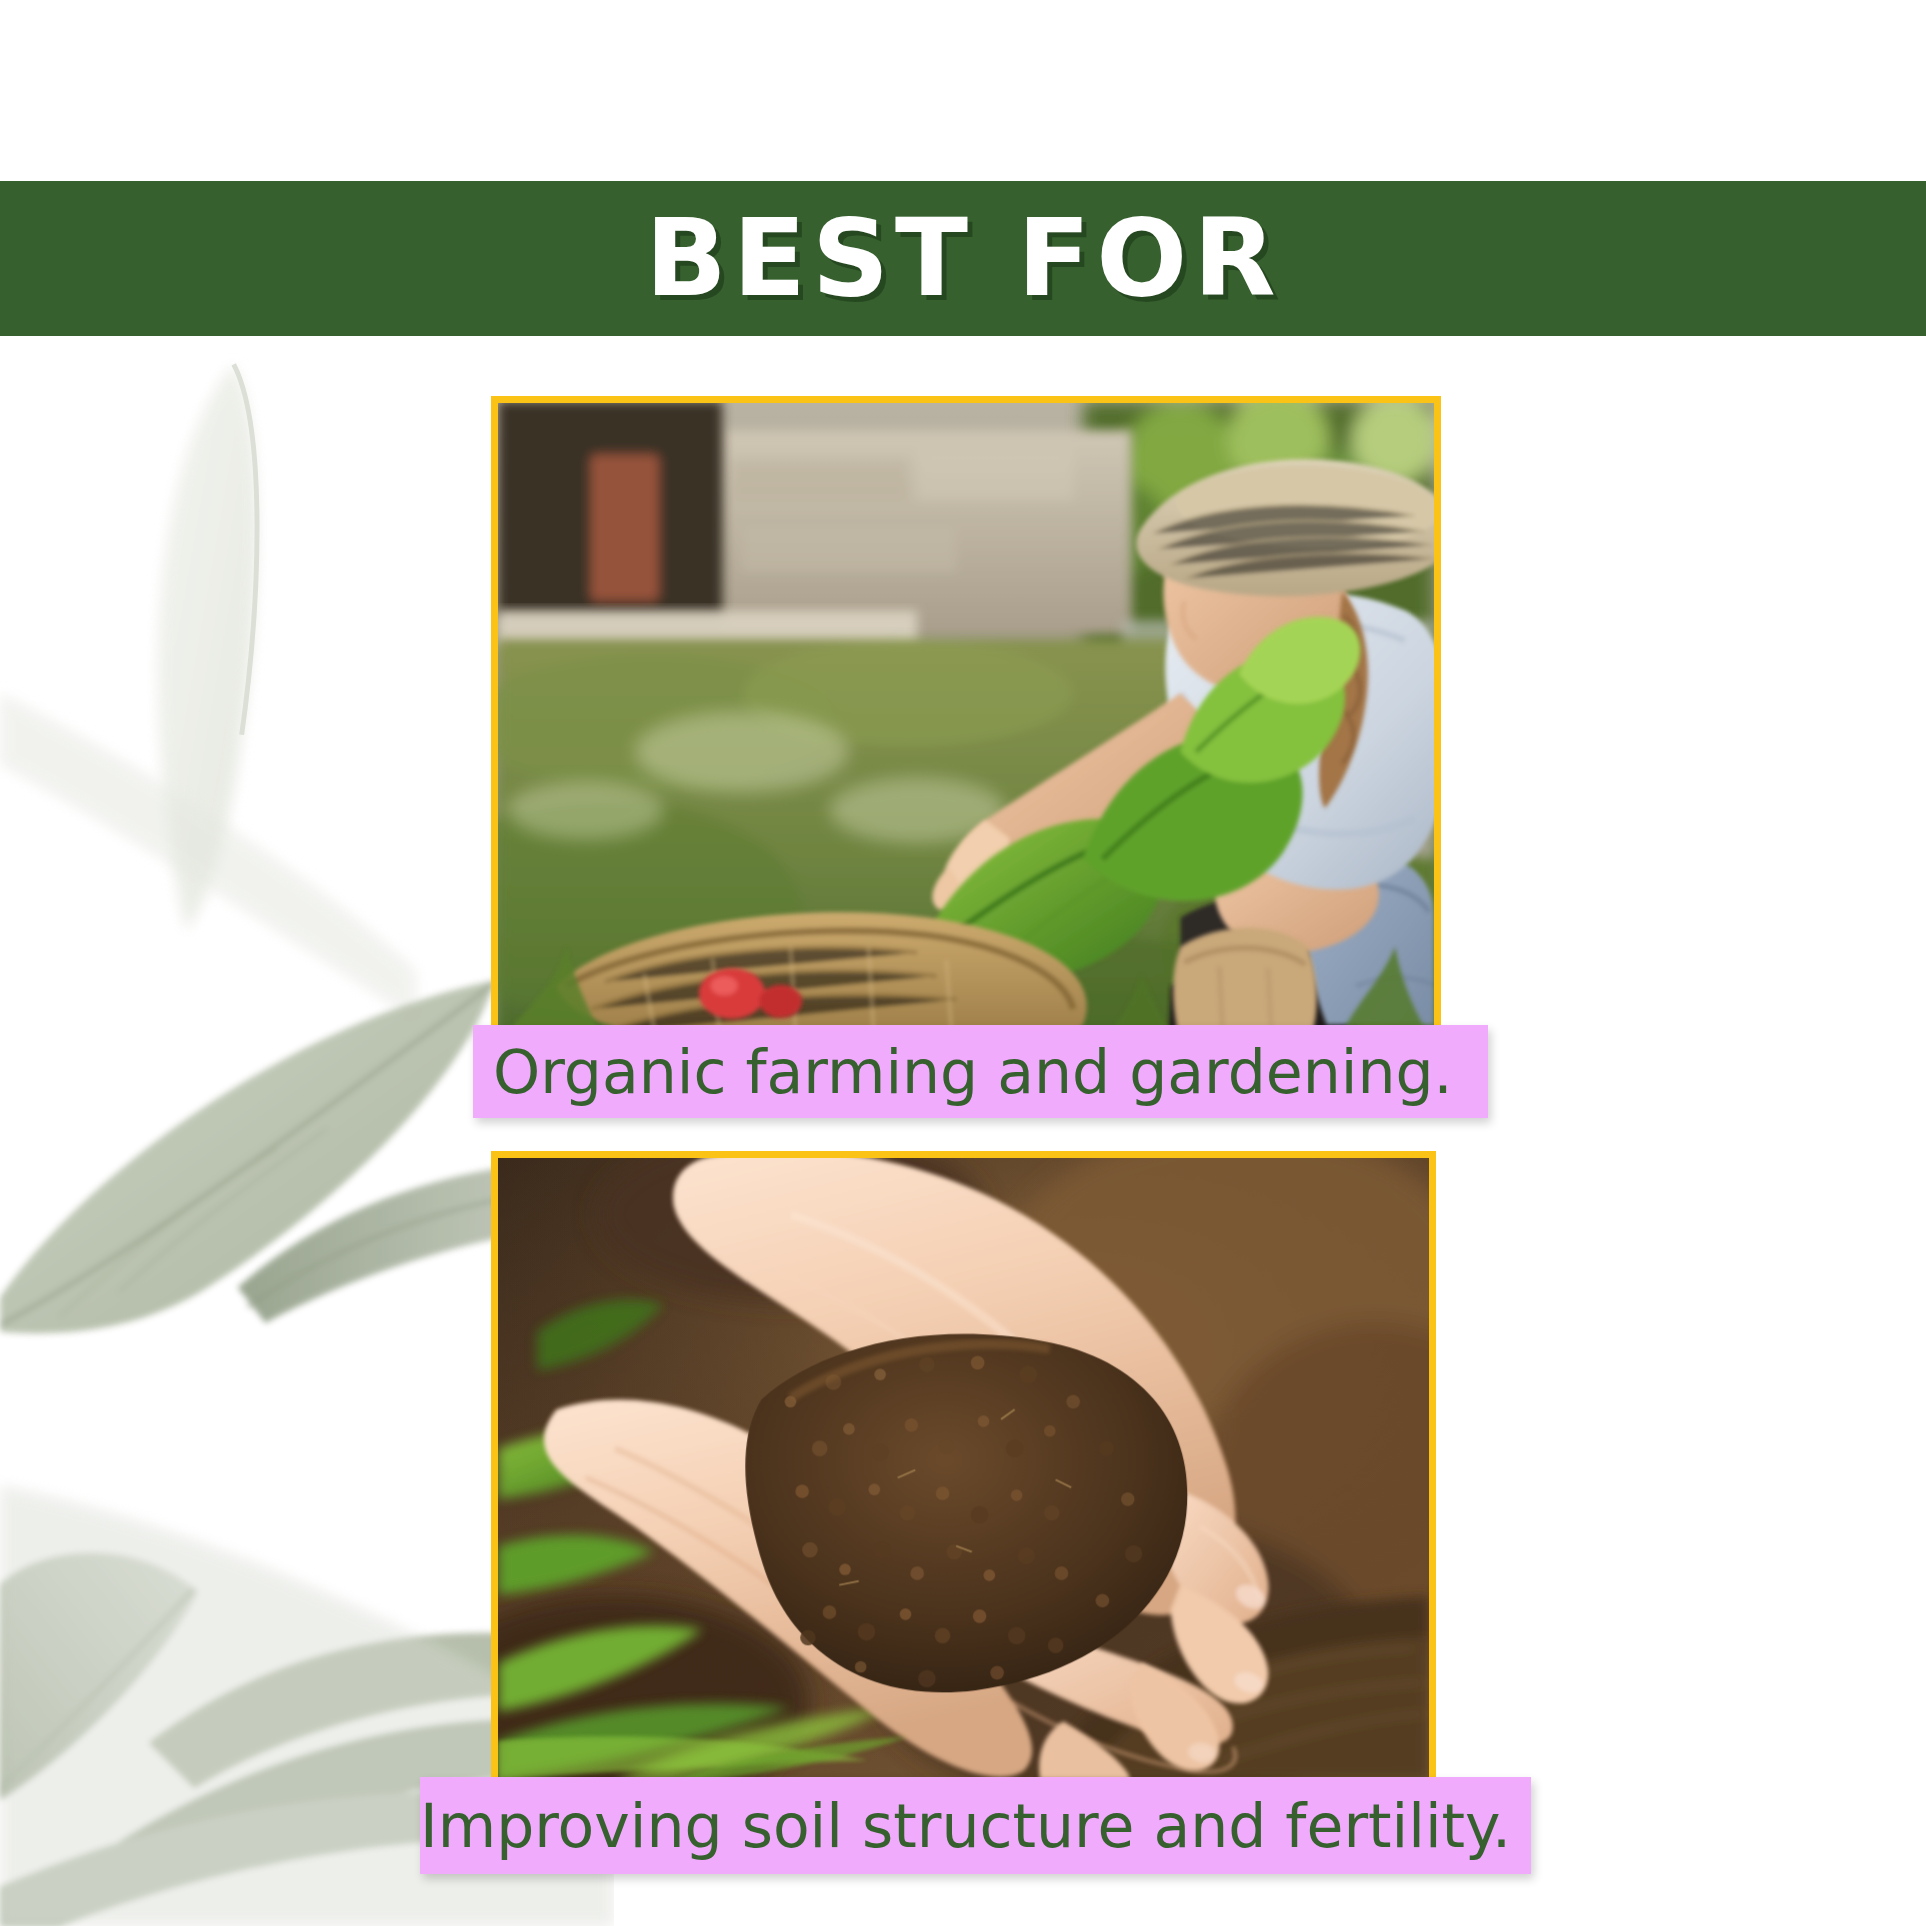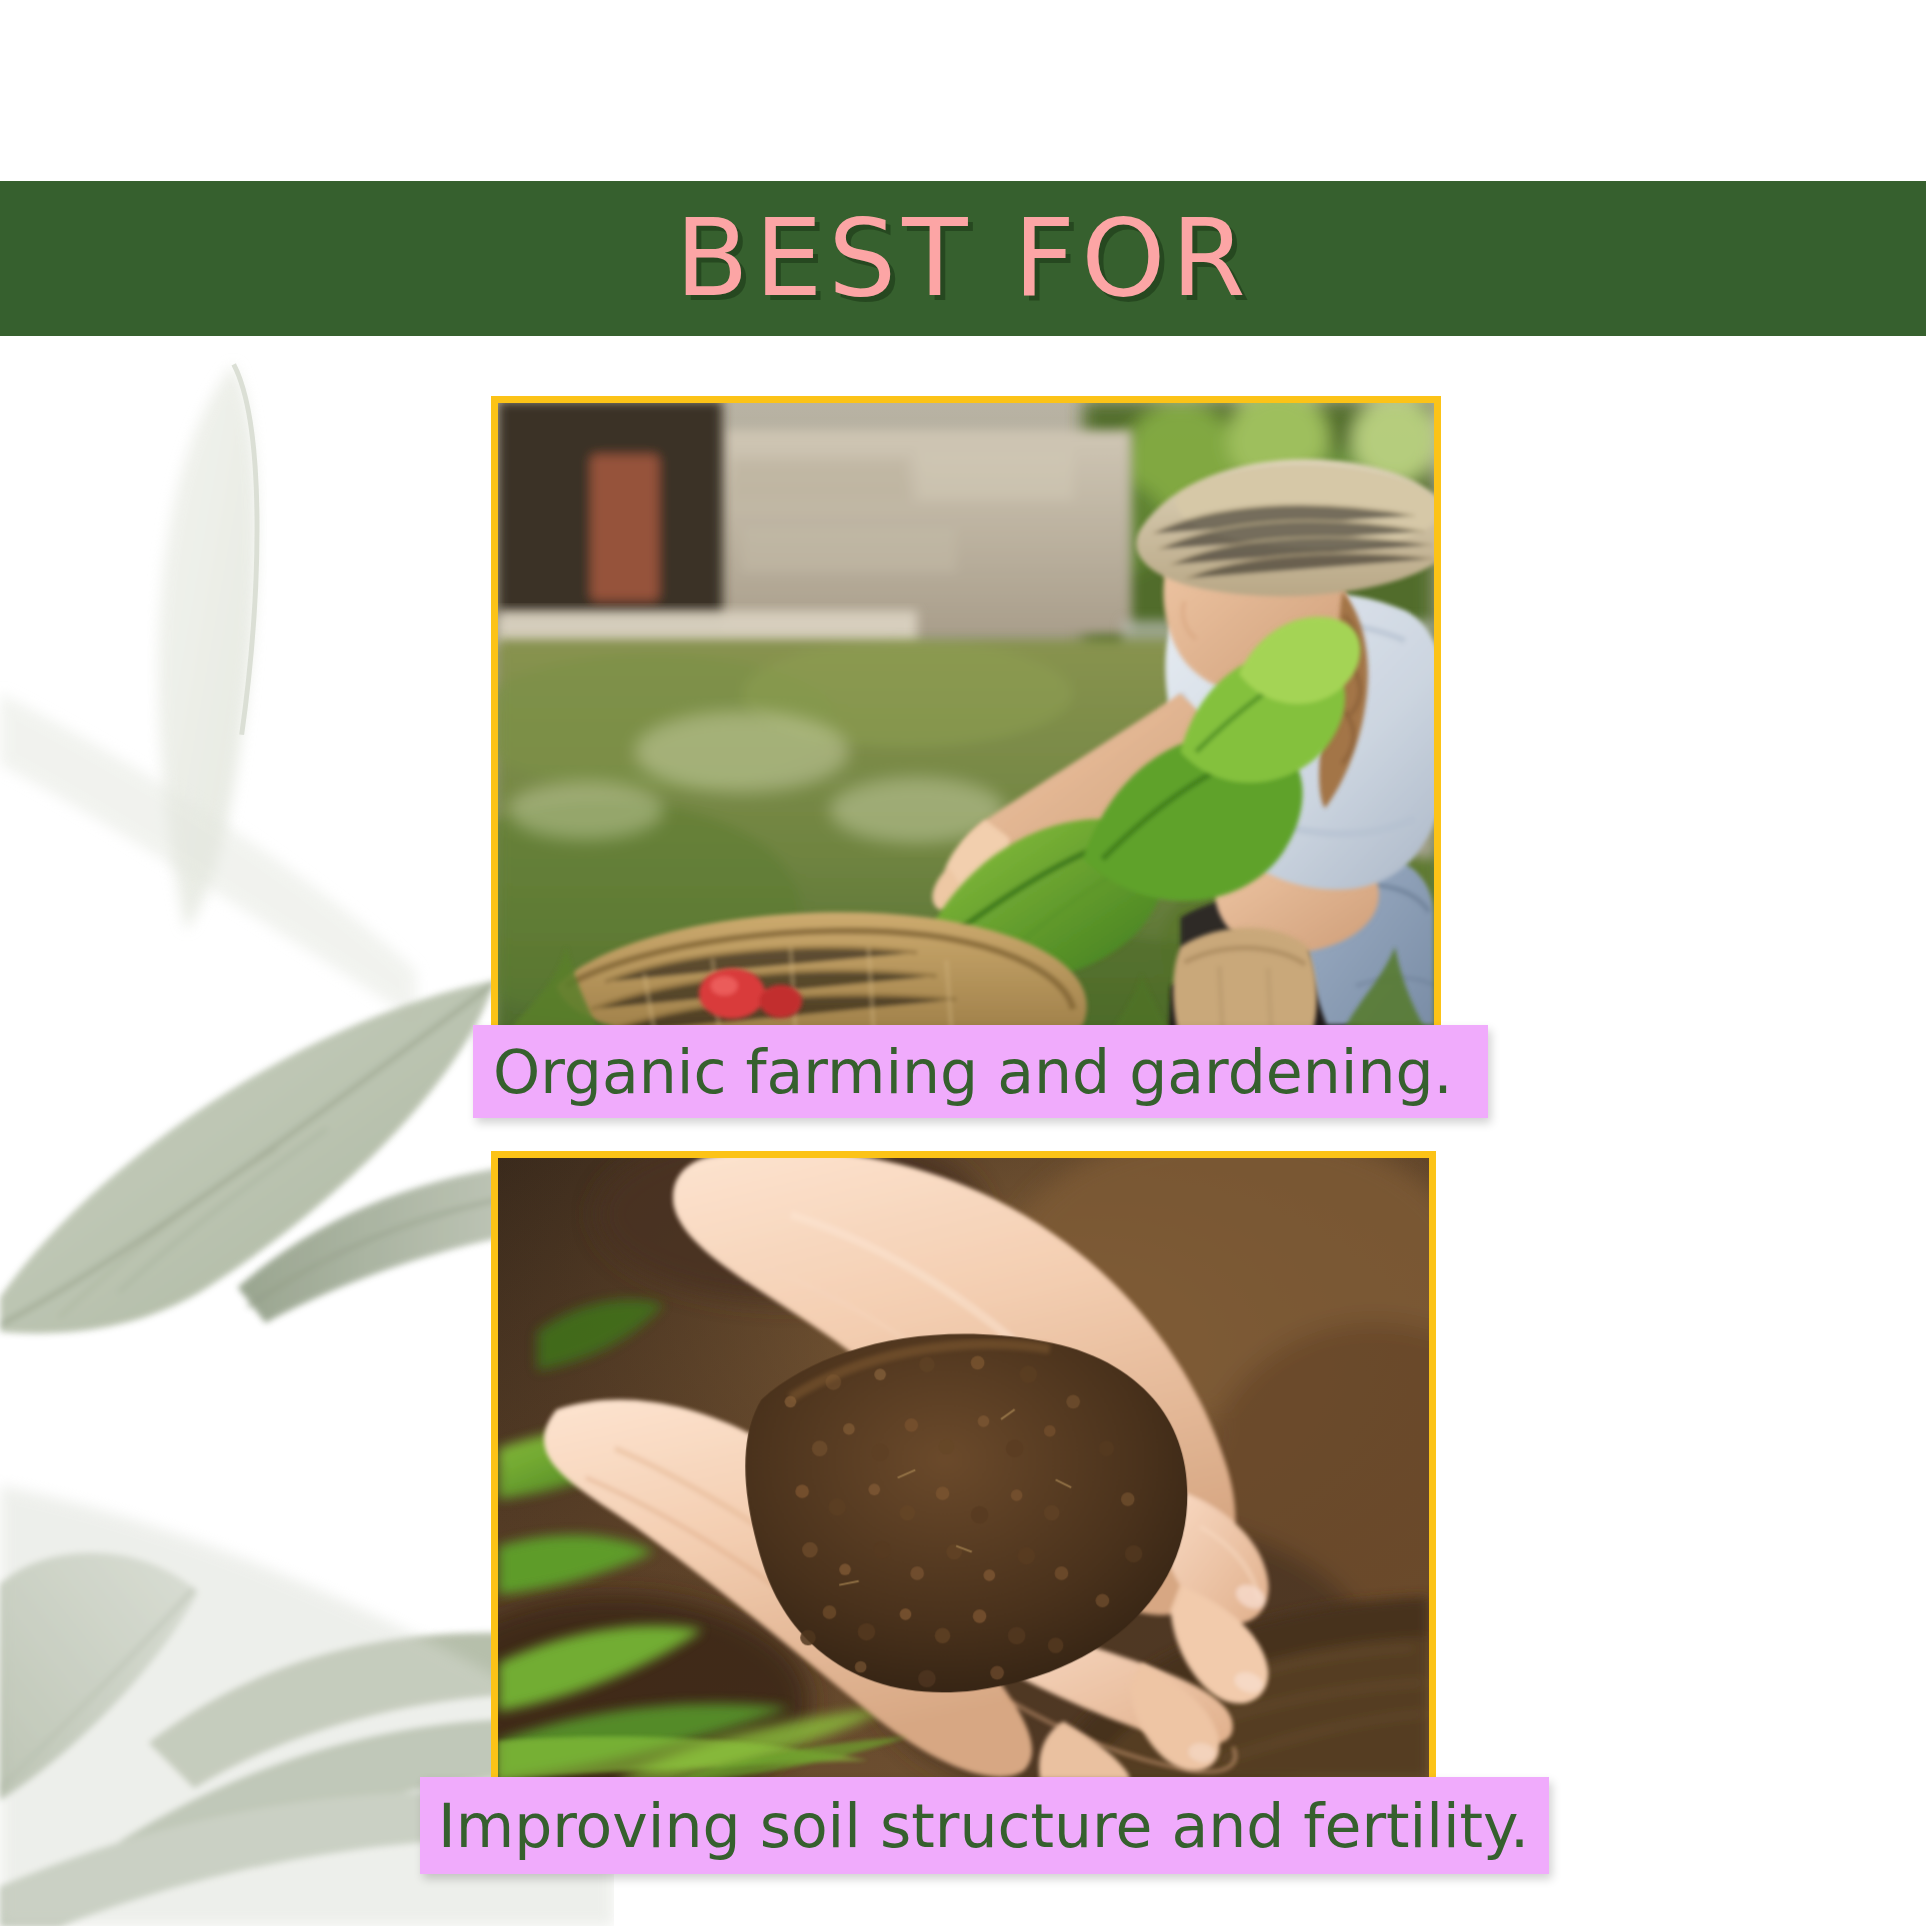--- a/index.html
+++ b/index.html
@@ -33,24 +33,24 @@
     width: 1927px;
     height: 155px;
     background: #36602e;
     display: flex;
     align-items: center;
     justify-content: center;
     z-index: 5;
   }
   #header-title {
     font-family: "DejaVu Sans", sans-serif;
-    font-weight: 400;
+    font-weight: 700;
     font-size: 107px;
     letter-spacing: 6px;
-    color: #fca5a5;
+    color: #ffffff;
     text-shadow: 5px 5px 0 rgba(20,45,16,0.45);
     line-height: 1;
     white-space: nowrap;
   }
 
   
   .photo-frame {
     position: absolute;
     border: 7px solid #fcc317;
     box-sizing: border-box;
@@ -93,21 +93,20 @@
     top: 1025px;
     width: 995px;
     height: 93px;
     padding-left: 20px;
   }
   #caption-2 {
     left: 420px;
     top: 1777px;
     width: 1111px;
     height: 97px;
-    padding-left: 18px;
   }
 </style>
 </head>
 <body>
 
 <div id="page">
 
   <svg id="bg-leaves" viewBox="0 0 620 1946" preserveAspectRatio="none">
     <defs>
       <linearGradient id="lf1" x1="0" y1="0" x2="1" y2="1">

